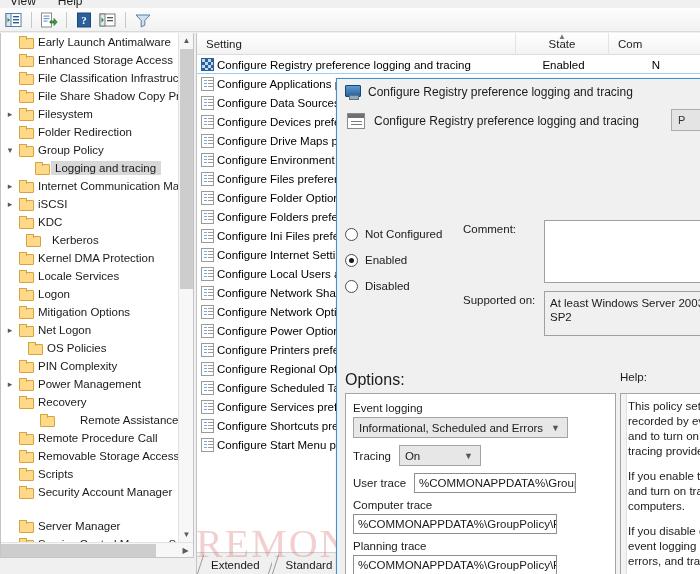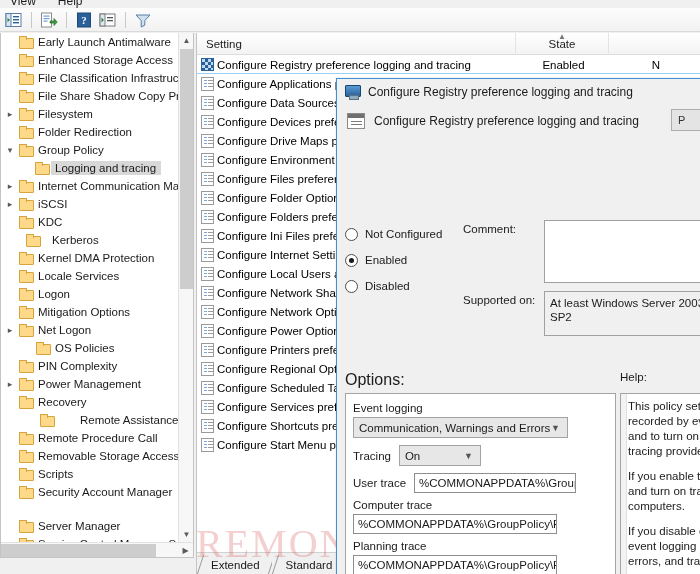--- a/index.html
+++ b/index.html
@@ -351,21 +351,21 @@
         </div>
         <div class="tnode" style="padding-left: 2px;">
           <span class="twist">
             <span class="chev">▸</span>
           </span>
           <span class="tfolder">
             <span class="folder"></span>
           </span>
           <span class="tlabel">Net Logon</span>
         </div>
-        <div class="tnode" style="padding-left: 11px; margin-left: 8px;">
+        <div class="tnode" style="padding-left: 11px;">
           <span class="twist"></span>
           <span class="tfolder">
             <span class="folder"></span>
           </span>
           <span class="tlabel">OS Policies</span>
         </div>
         <div class="tnode" style="padding-left: 2px;">
           <span class="twist"></span>
           <span class="tfolder">
             <span class="folder"></span>
@@ -462,20 +462,23 @@
   </div>
 
   <div class="list-pane">
     <div class="list-header">
       <div class="hcol c1">
         <span>Setting</span>
       </div>
       <div class="hcol c2">
         <span class="sortmark">▲</span>
         <span>State</span>
+      </div>
+      <div class="hcol c3">
+        <span>Com</span>
       </div>
     </div>
     <div class="list-rows">
         <div class="lrow first sel">
           <span class="licon">
             <span class="ico-checker"></span>
           </span>
           <span class="lname">Configure Registry preference logging and tracing</span>
           <span class="lstate">Enabled</span>
           <span class="lcomment">N</span>
@@ -689,21 +692,21 @@
       <div class="supported-label">Supported on:</div>
       <div class="supported-box">At least Windows Server 2003 op SP2</div>
 
       <div class="options-label">Options:</div>
       <div class="help-label">Help:</div>
 
       <div class="options-box">
         <div class="opt-inner">
           <div class="opt-label tight">Event logging</div>
           <div class="combo w-full">
-            <span>Communication, Warnings and Errors</span>
+            <span>Informational, Scheduled and Errors</span>
             <span class="arrow">▼</span>
           </div>
 
           <div class="row-inline">
             <span class="rl">Tracing</span>
             <span class="combo w-sm">
               <span>On</span>
               <span class="arrow">▼</span>
             </span>
           </div>

